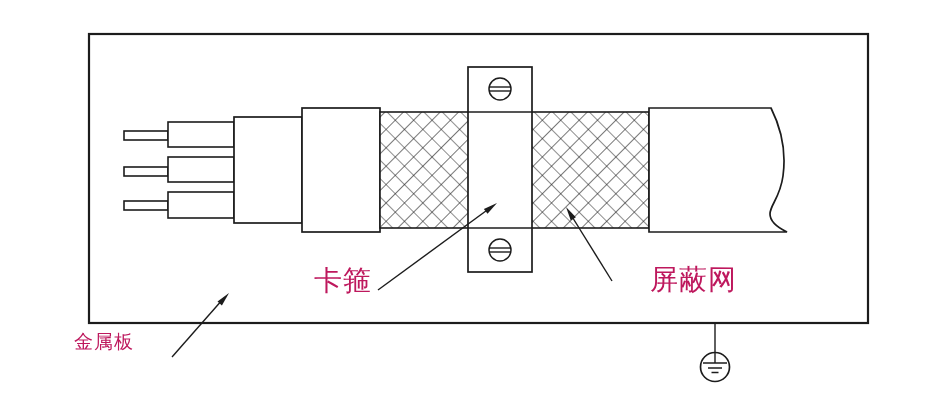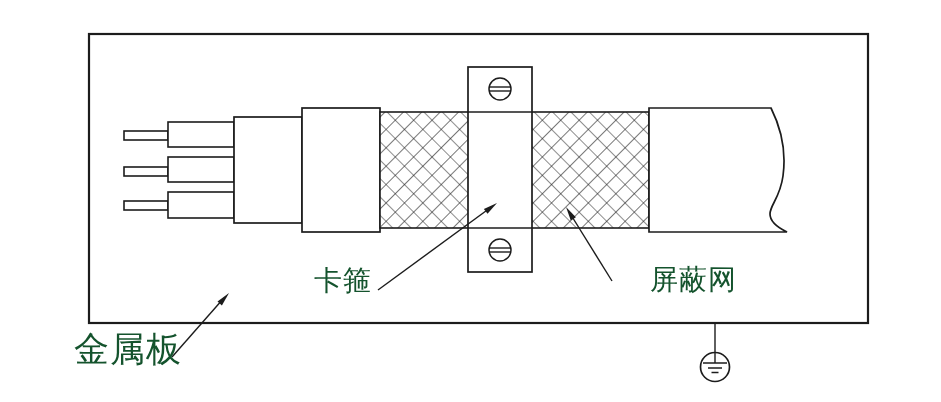--- a/index.html
+++ b/index.html
@@ -15,28 +15,28 @@
     background: #ffffff;
     overflow: hidden;
   }
   .canvas svg {
     position: absolute;
     left: 0;
     top: 0;
   }
   .diagram-label {
     position: absolute;
-    color: #14532d;
+    color: #be185d;
     line-height: 1;
     white-space: nowrap;
     letter-spacing: 1px;
   }
   .label-clamp  { left: 314px; top: 267px; font-size: 28px; }
   .label-shield { left: 611px; top: 266px; font-size: 28px; margin-left: 39px; }
-  .label-plate  { left: 74px;  top: 332px; font-size: 35px; }
+  .label-plate  { left: 74px;  top: 332px; font-size: 19px; }
 </style>
 </head>
 <body>
 
 <div class="canvas">
 
   <svg width="941" height="402" viewBox="0 0 941 402">
     <defs>
       <pattern id="braidHatch" width="13" height="13" patternUnits="userSpaceOnUse" patternTransform="rotate(45)">
         <rect width="13" height="13" fill="#ffffff"></rect>

